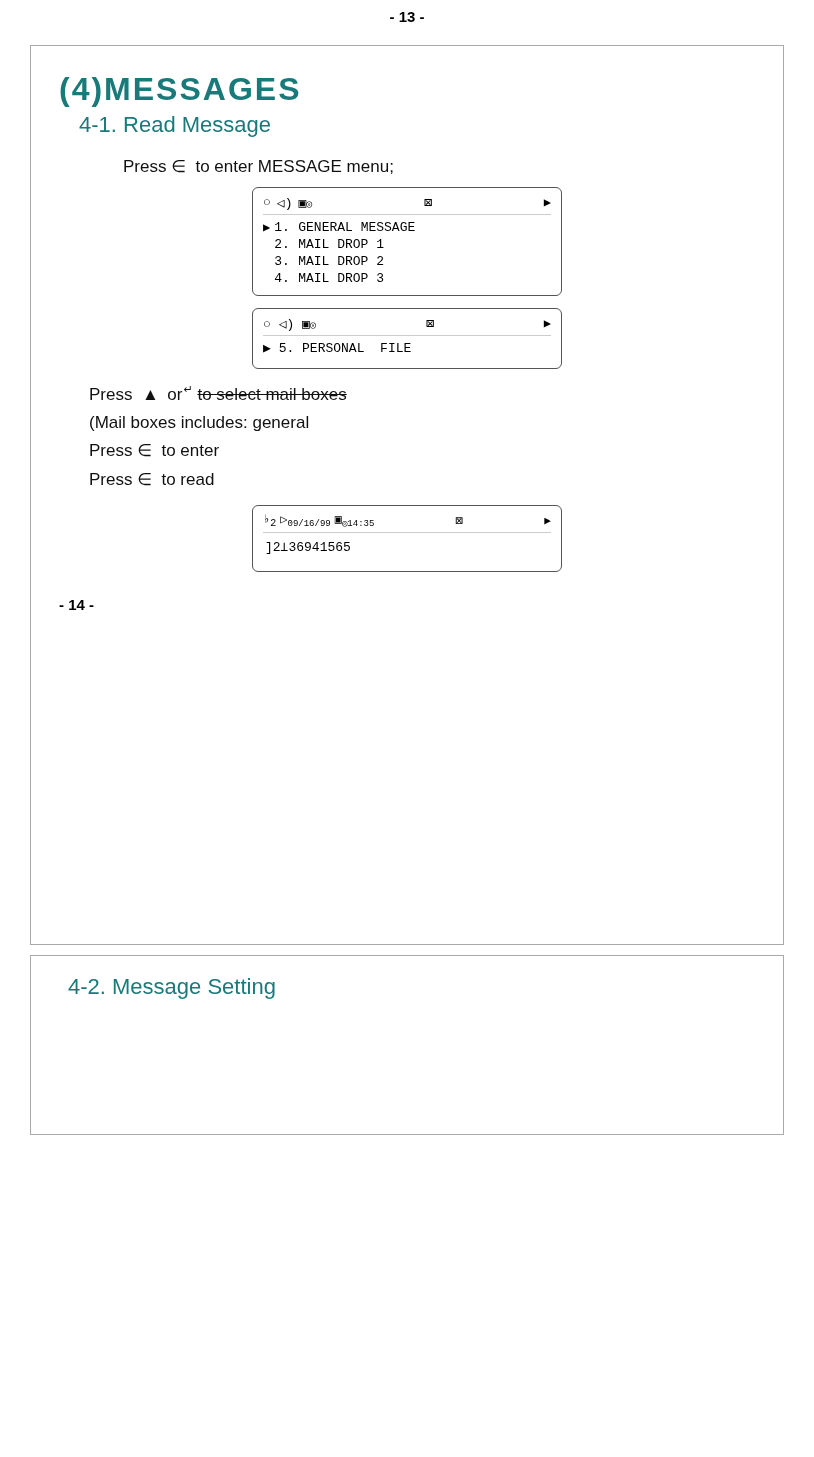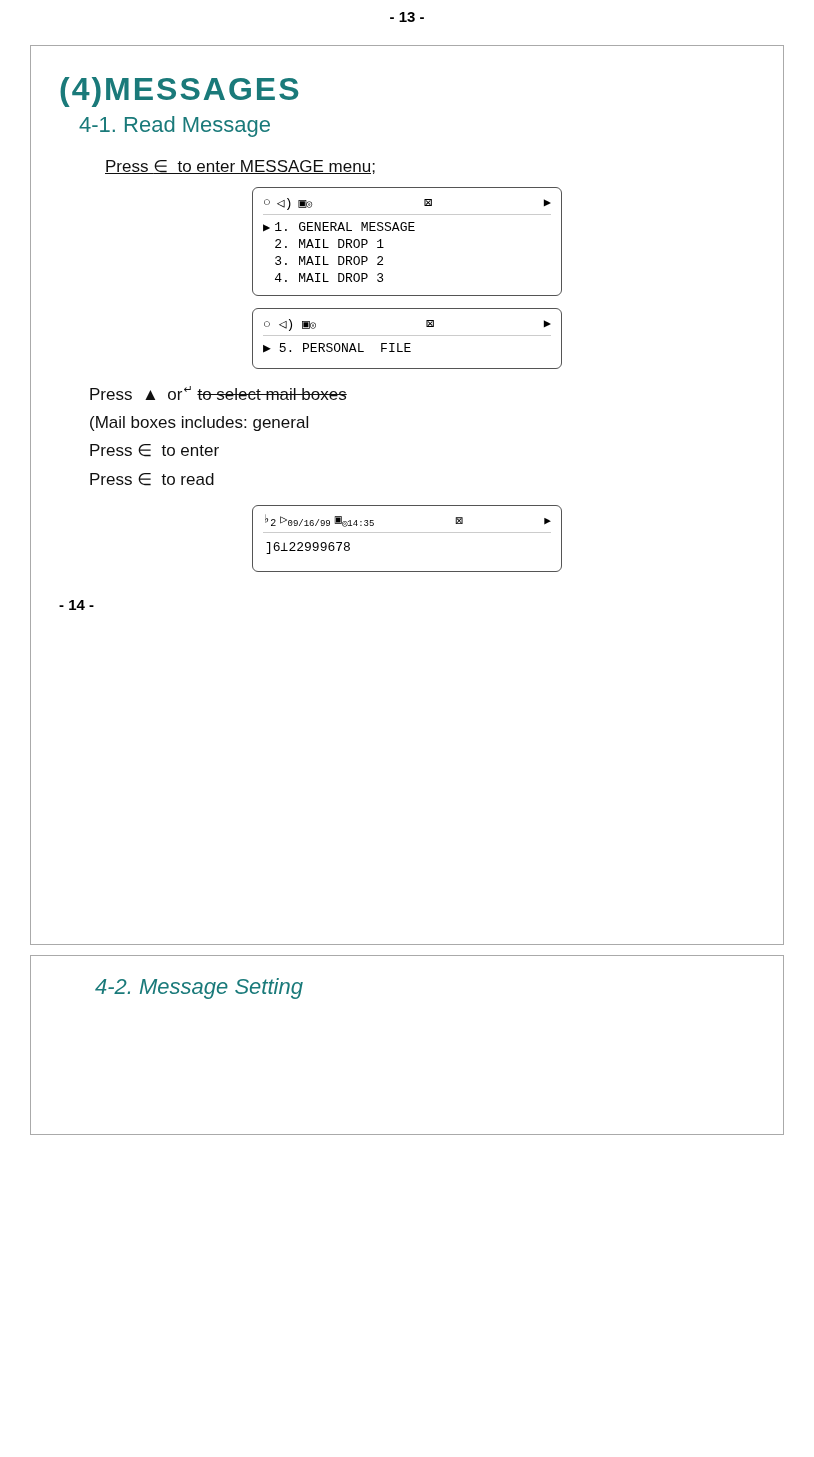--- a/index.html
+++ b/index.html
@@ -36,22 +36,21 @@
     .subsection-title {
       font-size: 22px;
       color: #1a7a7a;
       margin-left: 20px;
       margin-bottom: 18px;
     }
 
     .instruction-text {
       font-size: 17px;
       color: #111;
-      margin: 14px 0 10px 46px;
-      text-decoration: underline;
+      margin: 14px 0 10px 64px;
     }
 
     .screen-box {
       border: 1.5px solid #555;
       border-radius: 6px;
       margin: 10px auto;
       padding: 6px 10px 8px 10px;
       width: 310px;
       background: #fff;
       font-family: 'Courier New', Courier, monospace;
@@ -134,23 +133,22 @@
 
     .page-number-bottom {
       font-size: 15px;
       font-weight: bold;
       margin: 24px 0 10px 0;
     }
 
     .second-box {
       border: 1.5px solid #aaa;
       margin: 10px 30px 6px 30px;
-      padding: 18px 28px 30px 44px;
+      padding: 18px 28px 30px 17px;
       min-height: 180px;
-      font-style: italic;
     }
 
     
     .screen-box3 {
       border: 1.5px solid #555;
       border-radius: 6px;
       margin: 12px auto;
       padding: 6px 10px 16px 10px;
       width: 310px;
       background: #fff;
@@ -250,21 +248,21 @@
     <div class="status-bar">
       <span style="display:flex;align-items:center;gap:4px;">
         <span style="font-size:12px;">♭<sub>2</sub></span>
         <span style="font-size:12px;">▷<sub style="font-size:9px;">09/16/99</sub></span>
         <span style="font-size:12px;">▣<sub style="font-size:9px;">◎</sub><sub style="font-size:9px;">14:35</sub></span>
       </span>
       <span style="font-size:13px;">⊠</span>
       <span style="font-size:11px;">▶</span>
     </div>
     <div style="font-size:13px;padding-left:2px;">
-      ]6⊥22999678
+      ]2⊥36941565
     </div>
   </div>
 
   <div class="page-number-bottom">- 14 -</div>
 
 </div>
 
 <div class="second-box">
   <div class="subsection-title">4-2. Message Setting</div>
 </div>

